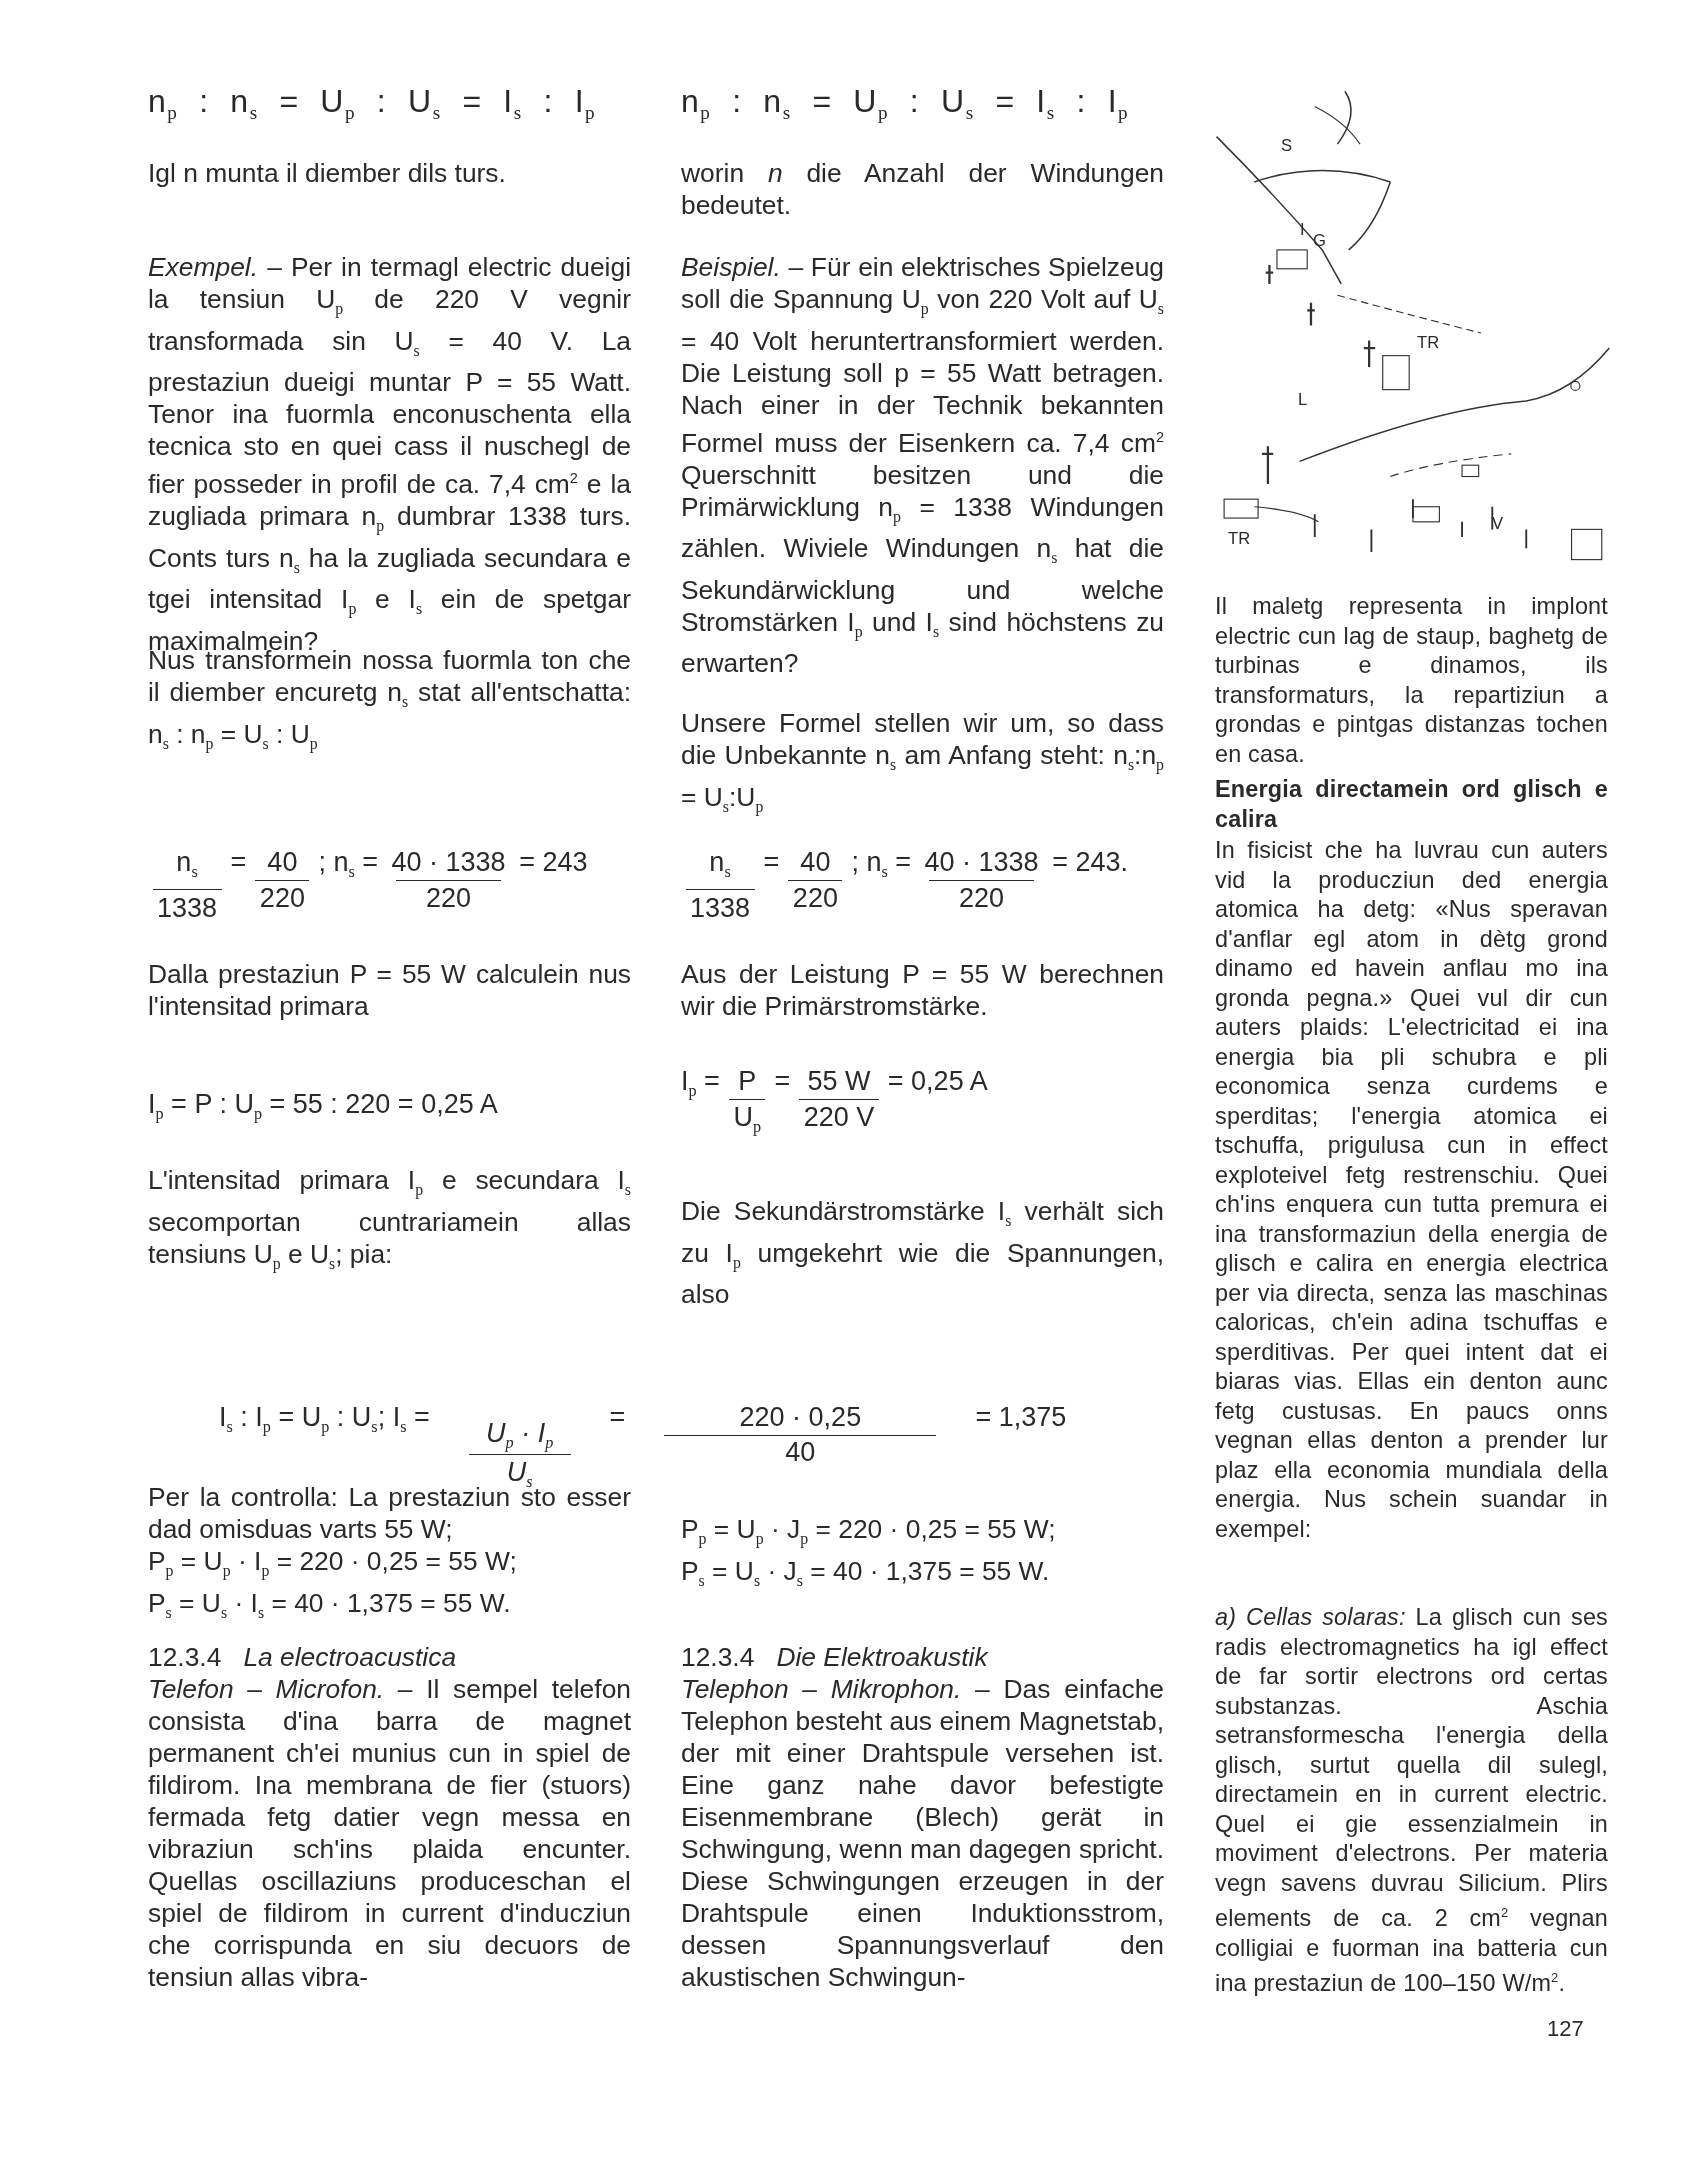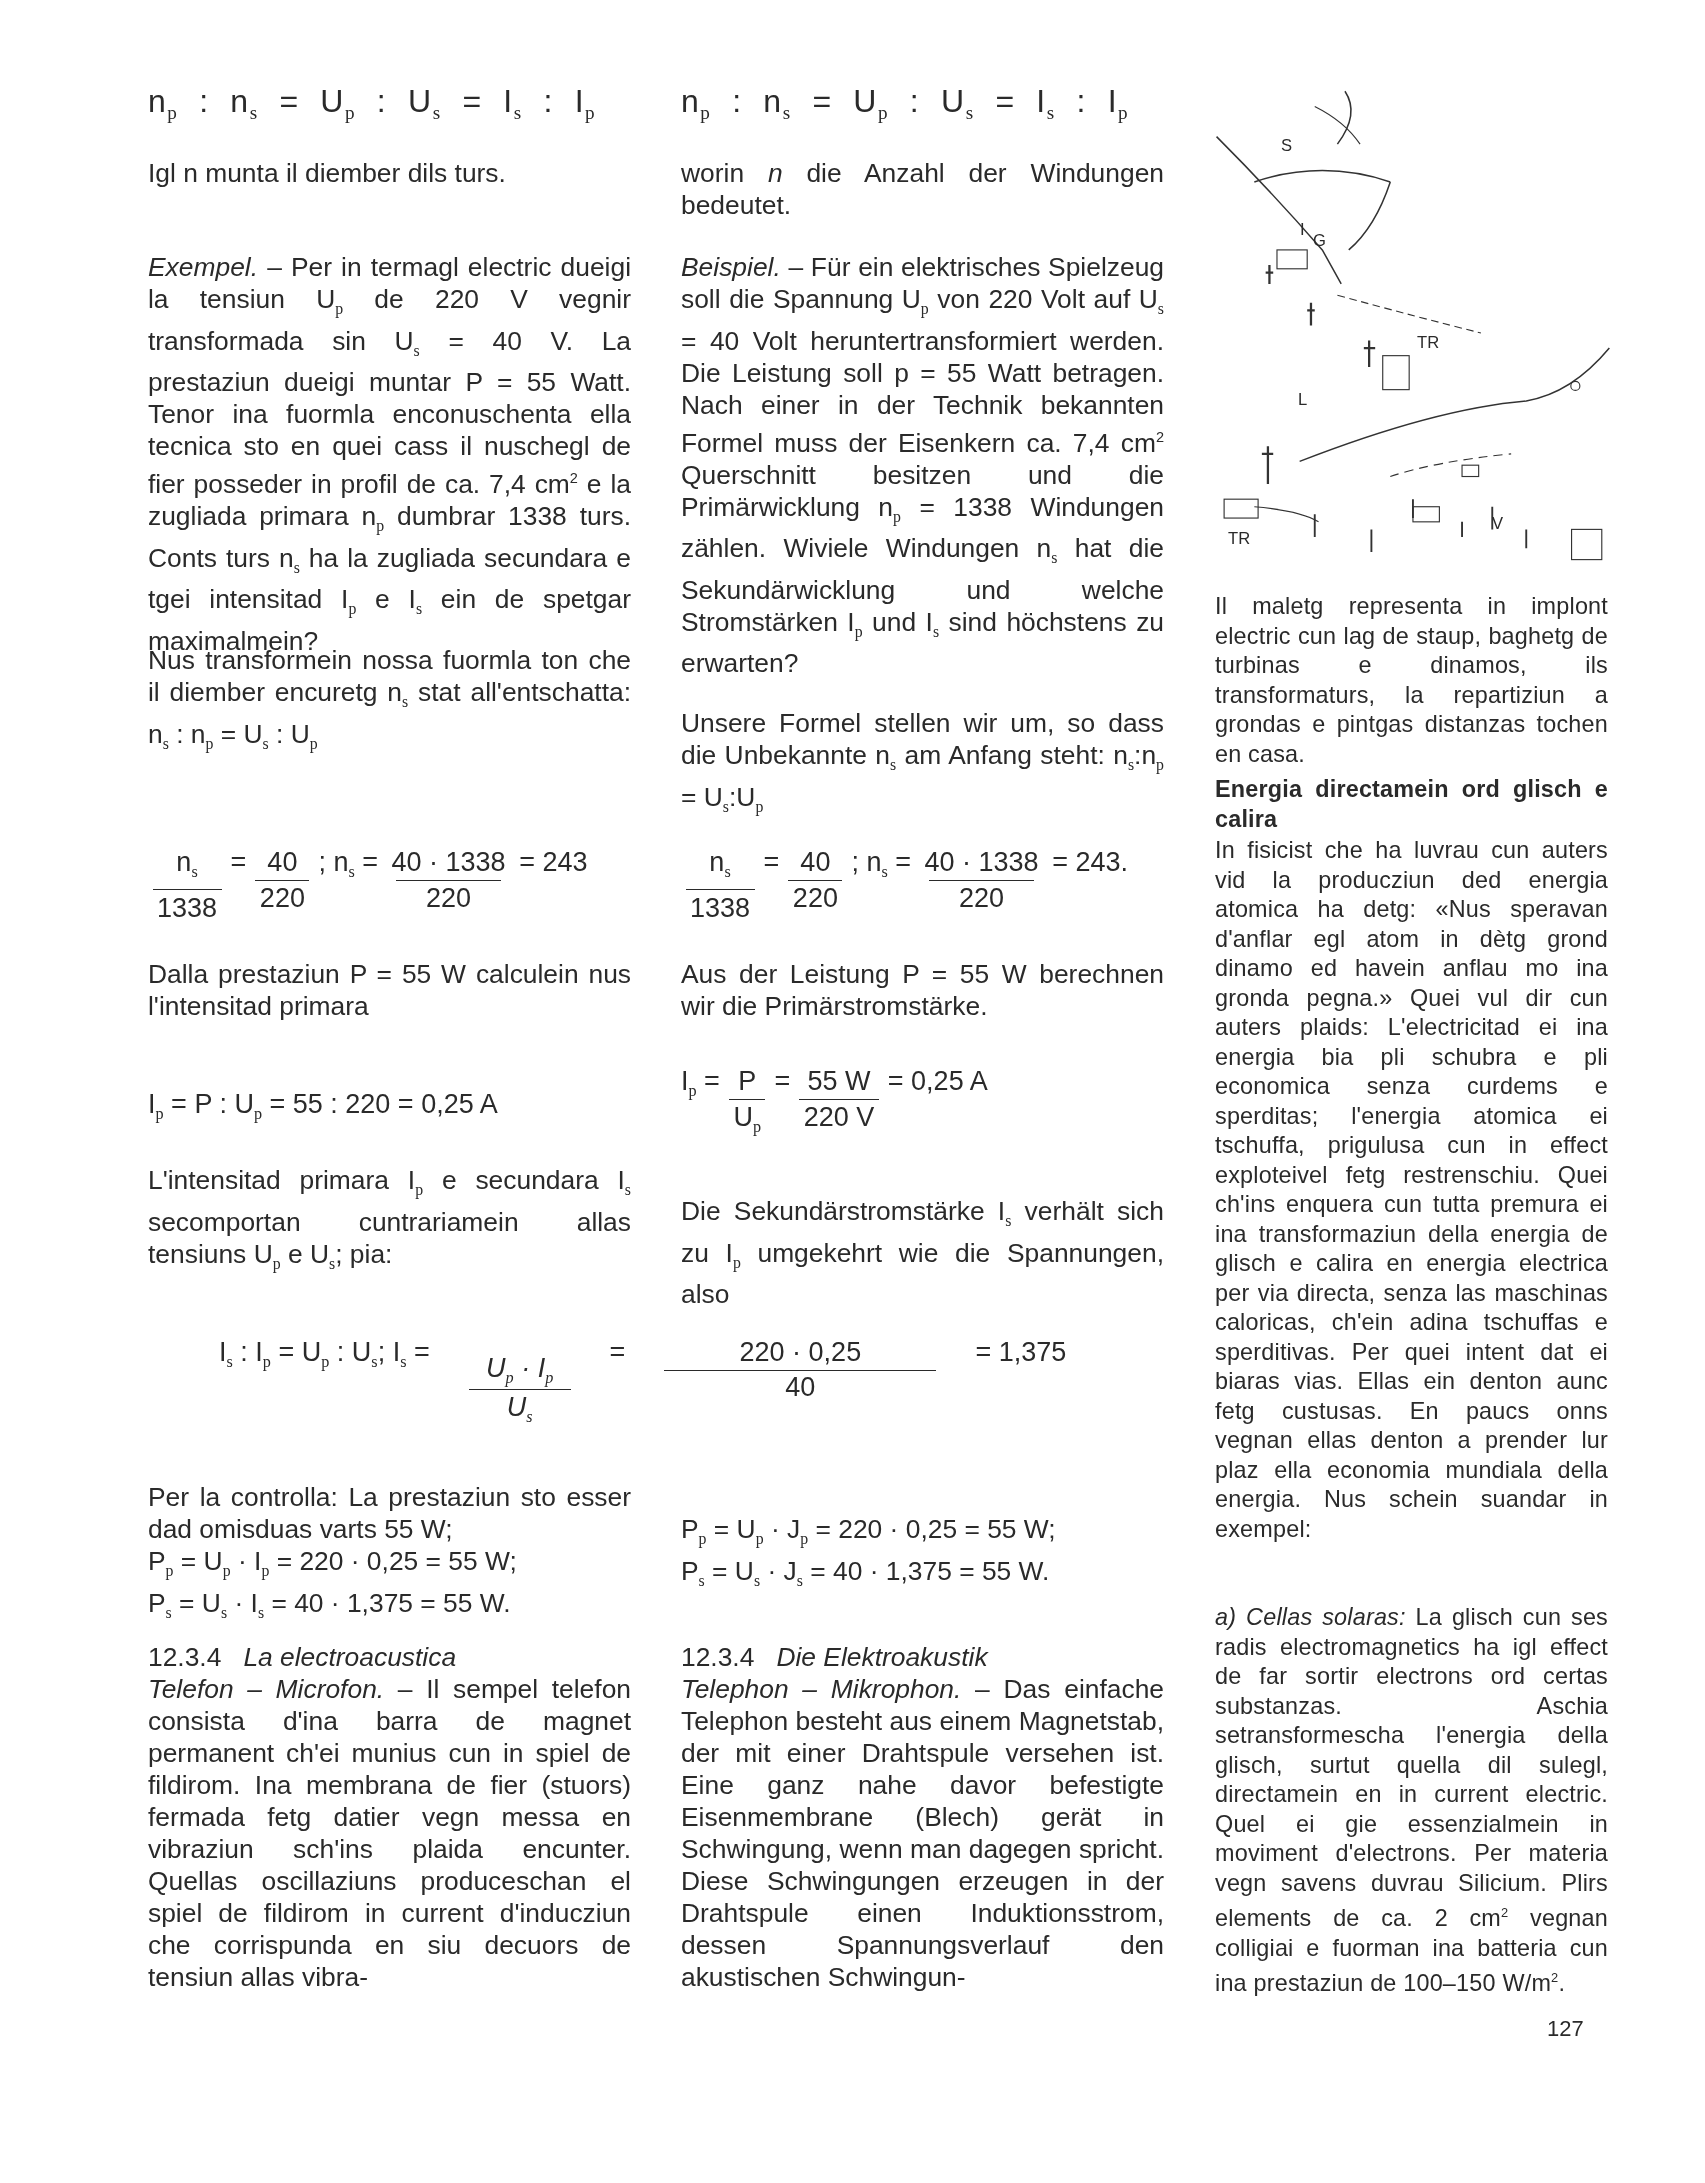--- a/index.html
+++ b/index.html
@@ -126,21 +126,21 @@
     <span>P</span><sub>p</sub><span> = U</span><sub>p</sub><span> · J</span><sub>p</sub><span> = 220 · 0,25 = 55 W;</span><br>
     <span>P</span><sub>s</sub><span> = U</span><sub>s</sub><span> · J</span><sub>s</sub><span> = 40 · 1,375 = 55 W.</span>
   </p>
 
   <div class="blk" style="top:1641px;width:483px;">
     <span class="bold">12.3.4</span>&nbsp;&nbsp;&nbsp;<span class="it">Die Elektroakustik</span>
   </div>
   <p class="p blk" style="top:1673px;width:483px;"><span class="it">Telephon – Mikrophon.</span><span> – Das einfache Telephon besteht aus einem Magnetstab, der mit einer Drahtspule versehen ist. Eine ganz nahe davor befestigte Eisenmembrane (Blech) gerät in Schwingung, wenn man dagegen spricht. Diese Schwingungen erzeugen in der Drahtspule einen Induktionsstrom, dessen Spannungsverlauf den akustischen Schwingun-</span></p>
 </div>
 
-<div class="blk eqline" style="top:1337px;left:219px;font-size:27px;gap:24px;">
+<div class="blk eqline" style="top:1402px;left:219px;font-size:27px;gap:24px;">
   <span><span>I</span><sub>s</sub><span> : I</span><sub>p</sub><span> = U</span><sub>p</sub><span> : U</span><sub>s</sub><span>; I</span><sub>s</sub><span> =</span></span>
   <span class="frac" style="margin:16px 15px;font-style:italic;">
       <span class="num" style="padding:0 15px 1.5px;"><span>U</span><sub>p</sub><span> · I</span><sub>p</sub></span>
       <span class="den" style="padding:1.5px 38px 0;"><span>U</span><sub>s</sub></span>
     </span>
   <span>=</span>
   <span class="frac" style="margin:0 15px;">
       <span class="num">220 · 0,25</span>
       <span class="den" style="padding:1.5px 121px 0;">40</span>
     </span>

